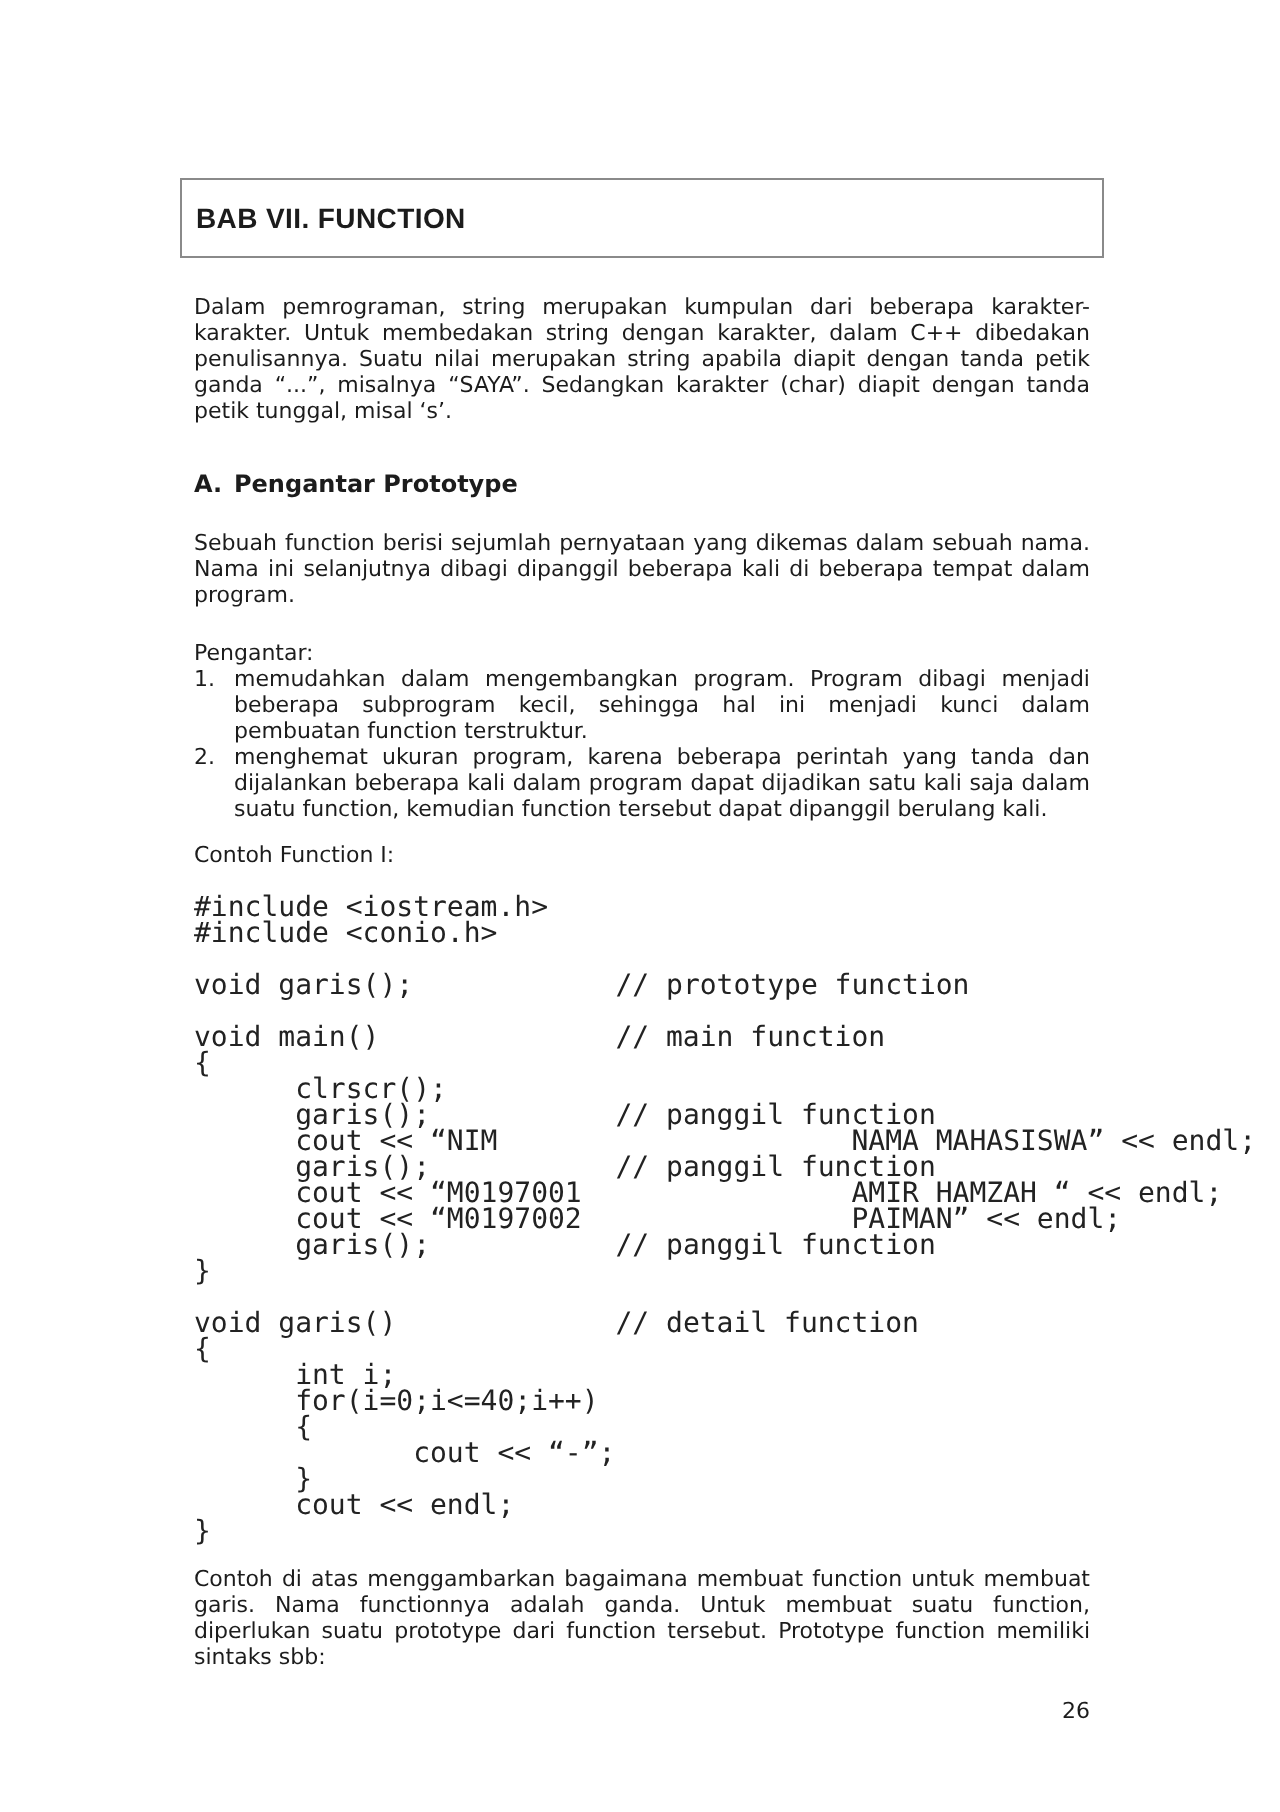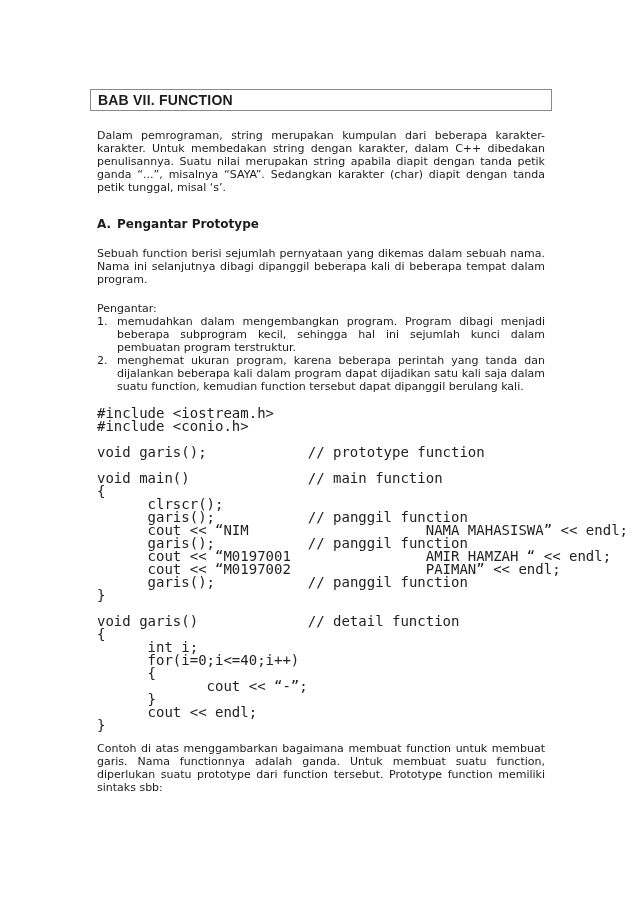--- a/index.html
+++ b/index.html
@@ -20,21 +20,21 @@
   }
   .content {
     position: absolute;
     left: 97px;
     top: 89px;
     width: 448px;
   }
   .title-box {
     box-sizing: border-box;
     margin: 0 -7px 18px -7px;
-    height: 22px;
+    height: 40px;
     border: 1px solid #8a8a8a;
     display: flex;
     align-items: center;
     padding-left: 7px;
     font-family: "Liberation Sans", sans-serif;
     font-size: 14px;
     font-weight: bold;
     letter-spacing: 0.2px;
   }
   .para {
@@ -88,28 +88,30 @@
       <span class="h-text">Pengantar Prototype</span>
     </div>
 
     <p class="para section-para">Sebuah function berisi sejumlah pernyataan yang dikemas dalam sebuah nama. Nama ini selanjutnya dibagi dipanggil beberapa kali di beberapa tempat dalam program.</p>
 
     <div class="label">Pengantar:</div>
 
     <div class="goals">
         <div class="goal-item">
           <span class="goal-num">1.</span>
-          <span class="goal-text">memudahkan dalam mengembangkan program. Program dibagi menjadi beberapa subprogram kecil, sehingga hal ini sejumlah kunci dalam pembuatan program terstruktur.</span>
+          <span class="goal-text">memudahkan dalam mengembangkan program. Program dibagi menjadi beberapa subprogram kecil, sehingga hal ini menjadi kunci dalam pembuatan function terstruktur.</span>
         </div>
         <div class="goal-item">
           <span class="goal-num">2.</span>
           <span class="goal-text">menghemat ukuran program, karena beberapa perintah yang tanda dan dijalankan beberapa kali dalam program dapat dijadikan satu kali saja dalam suatu function, kemudian function tersebut dapat dipanggil berulang kali.</span>
         </div>
       </div>
 
+    <div class="label example-label">Contoh Function I:</div>
 
     <pre class="code"><div class="code-line"><span>#include &lt;iostream.h&gt;</span></div><div class="code-line"><span>#include &lt;conio.h&gt;</span></div><div class="code-line"></div><div class="code-line"><span class="b">void garis();</span><span>            // prototype function</span></div><div class="code-line"></div><div class="code-line"><span>void main()              // main function</span></div><div class="code-line"><span>{</span></div><div class="code-line"><span>      clrscr();</span></div><div class="code-line"><span>      </span><span class="b">garis();</span><span>           // panggil function</span></div><div class="code-line"><span>      cout &lt;&lt; “NIM                     NAMA MAHASISWA” &lt;&lt; endl;</span></div><div class="code-line"><span>      </span><span class="b">garis();</span><span>           // panggil function</span></div><div class="code-line"><span>      cout &lt;&lt; “M0197001                AMIR HAMZAH “ &lt;&lt; endl;</span></div><div class="code-line"><span>      cout &lt;&lt; “M0197002                PAIMAN” &lt;&lt; endl;</span></div><div class="code-line"><span>      </span><span class="b">garis();</span><span>           // panggil function</span></div><div class="code-line"><span>}</span></div><div class="code-line"></div><div class="code-line"><span class="b">void garis()</span><span>             // detail function</span></div><div class="code-line"><span>{</span></div><div class="code-line"><span>      int i;</span></div><div class="code-line"><span>      for(i=0;i&lt;=40;i++)</span></div><div class="code-line"><span>      {</span></div><div class="code-line"><span>             cout &lt;&lt; “-”;</span></div><div class="code-line"><span>      }</span></div><div class="code-line"><span>      cout &lt;&lt; endl;</span></div><div class="code-line"><span>}</span></div></pre>
 
     <p class="para closing"><span>Contoh di atas menggambarkan bagaimana membuat function untuk membuat garis. Nama functionnya adalah </span><span class="b">ganda</span><span>. Untuk membuat suatu function, diperlukan suatu prototype dari function tersebut. Prototype function memiliki sintaks sbb:</span></p>
 
+    <div class="page-number">26</div>
 
   </div>
 </div>
 
 </body></html>

